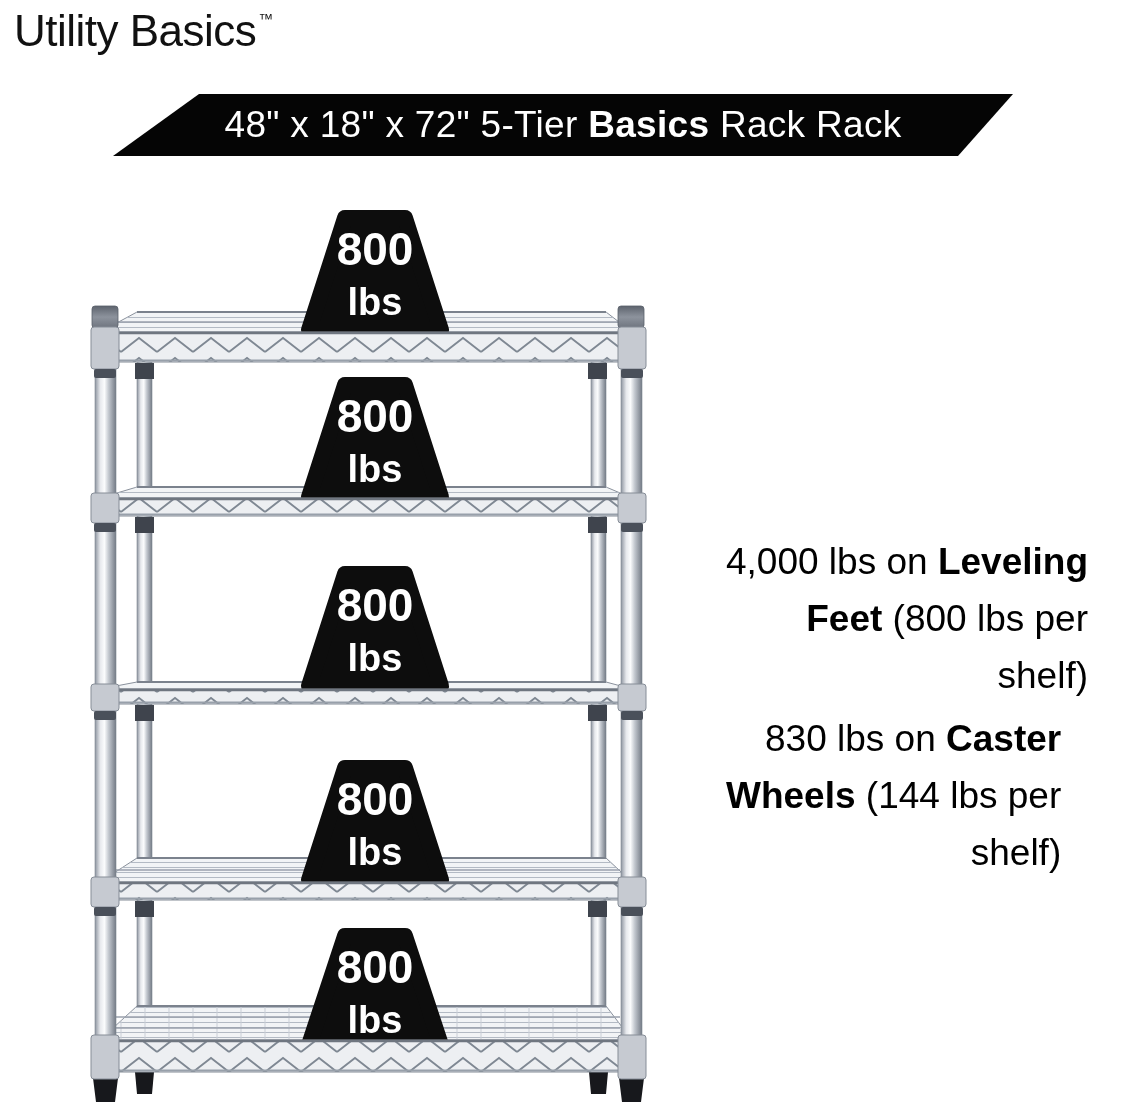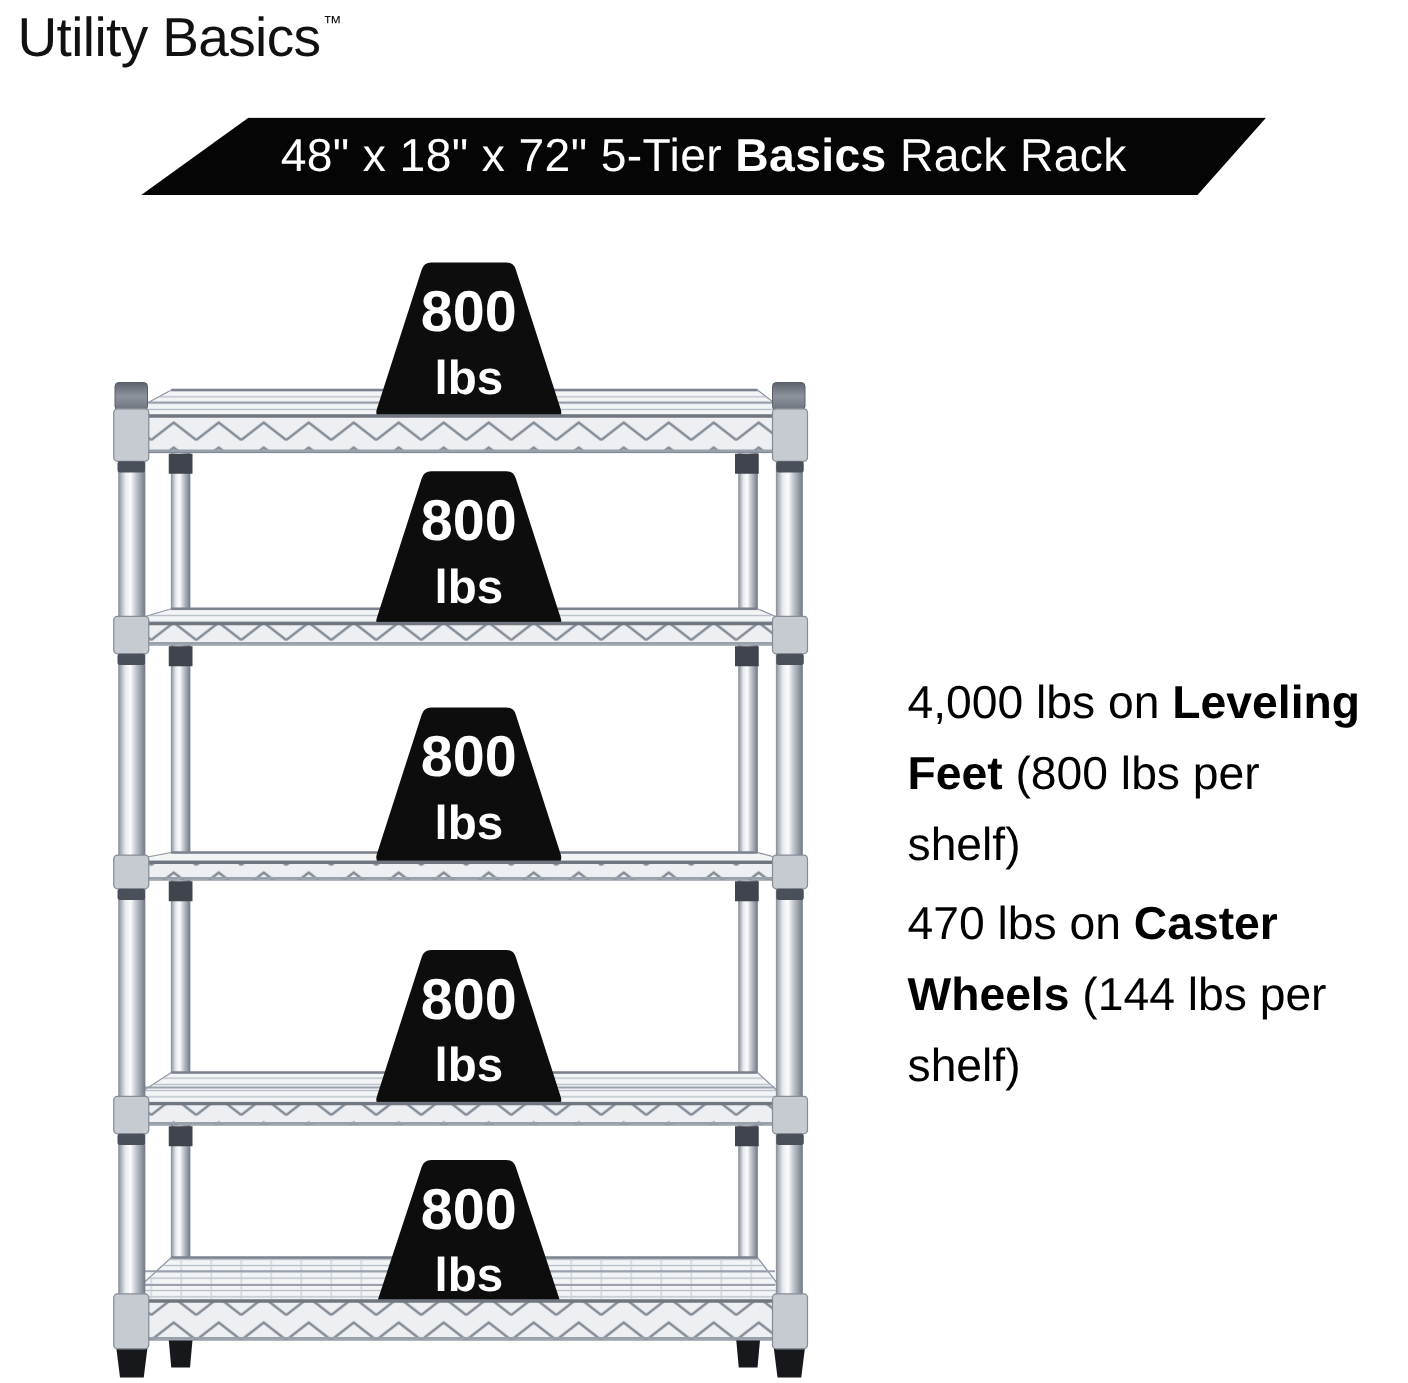--- a/index.html
+++ b/index.html
@@ -1,19 +1,19 @@
 <!DOCTYPE html>
 <html><head>
 <meta charset="utf-8">
 <title>Utility Basics</title>
 <style>
   html,body{margin:0;padding:0;background:#ffffff;}
   .canvas{
     position:relative;width:1126px;height:1106px;background:#ffffff;overflow:hidden;
-    font-family:"Liberation Sans",sans-serif;color:#161616;
+    font-family:"Liberation Sans",sans-serif;color:#161616;text-align:right;
   }
   
   .logo{position:absolute;left:14px;top:6px;font-size:44px;font-weight:500;
         color:#111;letter-spacing:-0.5px;white-space:nowrap;}
   .logo .tm{font-size:15px;font-weight:400;position:relative;top:-22px;left:2px;}
   
   .banner{position:absolute;left:113px;top:94px;width:900px;height:62px;background:#050505;
           clip-path:polygon(86px 0,900px 0,845px 100%,0 100%);
           display:flex;align-items:center;justify-content:center;}
   .banner .txt{color:#ffffff;font-size:37px;letter-spacing:.3px;white-space:pre;}
@@ -215,18 +215,18 @@
   </svg>
 
 
   <div class="spec spec-1">
     <div><span>4,000 lbs on </span><b>Leveling</b></div>
     <div><b>Feet</b><span> (800 lbs per</span></div>
     <div><span>shelf)</span></div>
   </div>
 
   <div class="spec spec-2">
-    <div><span>470 lbs on </span><b>Caster</b></div>
+    <div><span>830 lbs on </span><b>Caster</b></div>
     <div><b>Wheels</b><span> (144 lbs per</span></div>
     <div><span>shelf)</span></div>
   </div>
 
 </div>
 
 </body></html>

